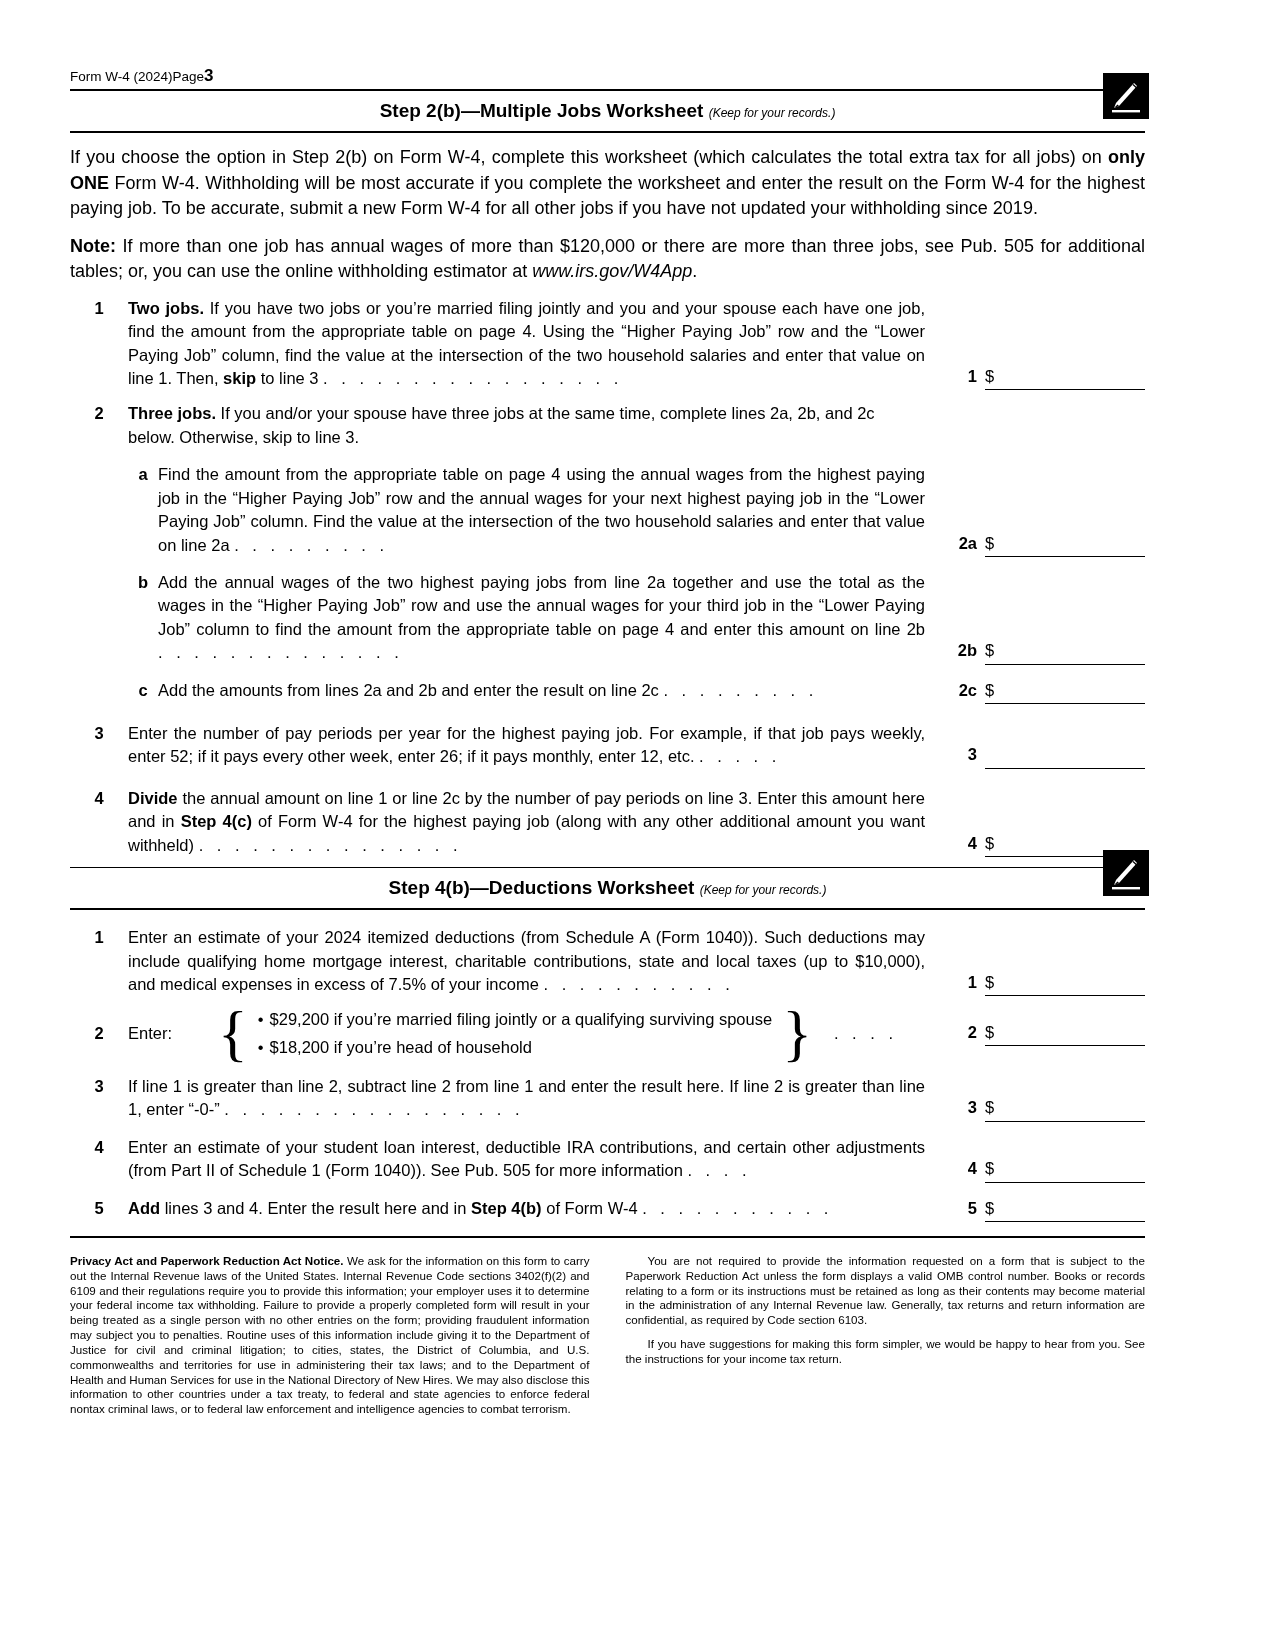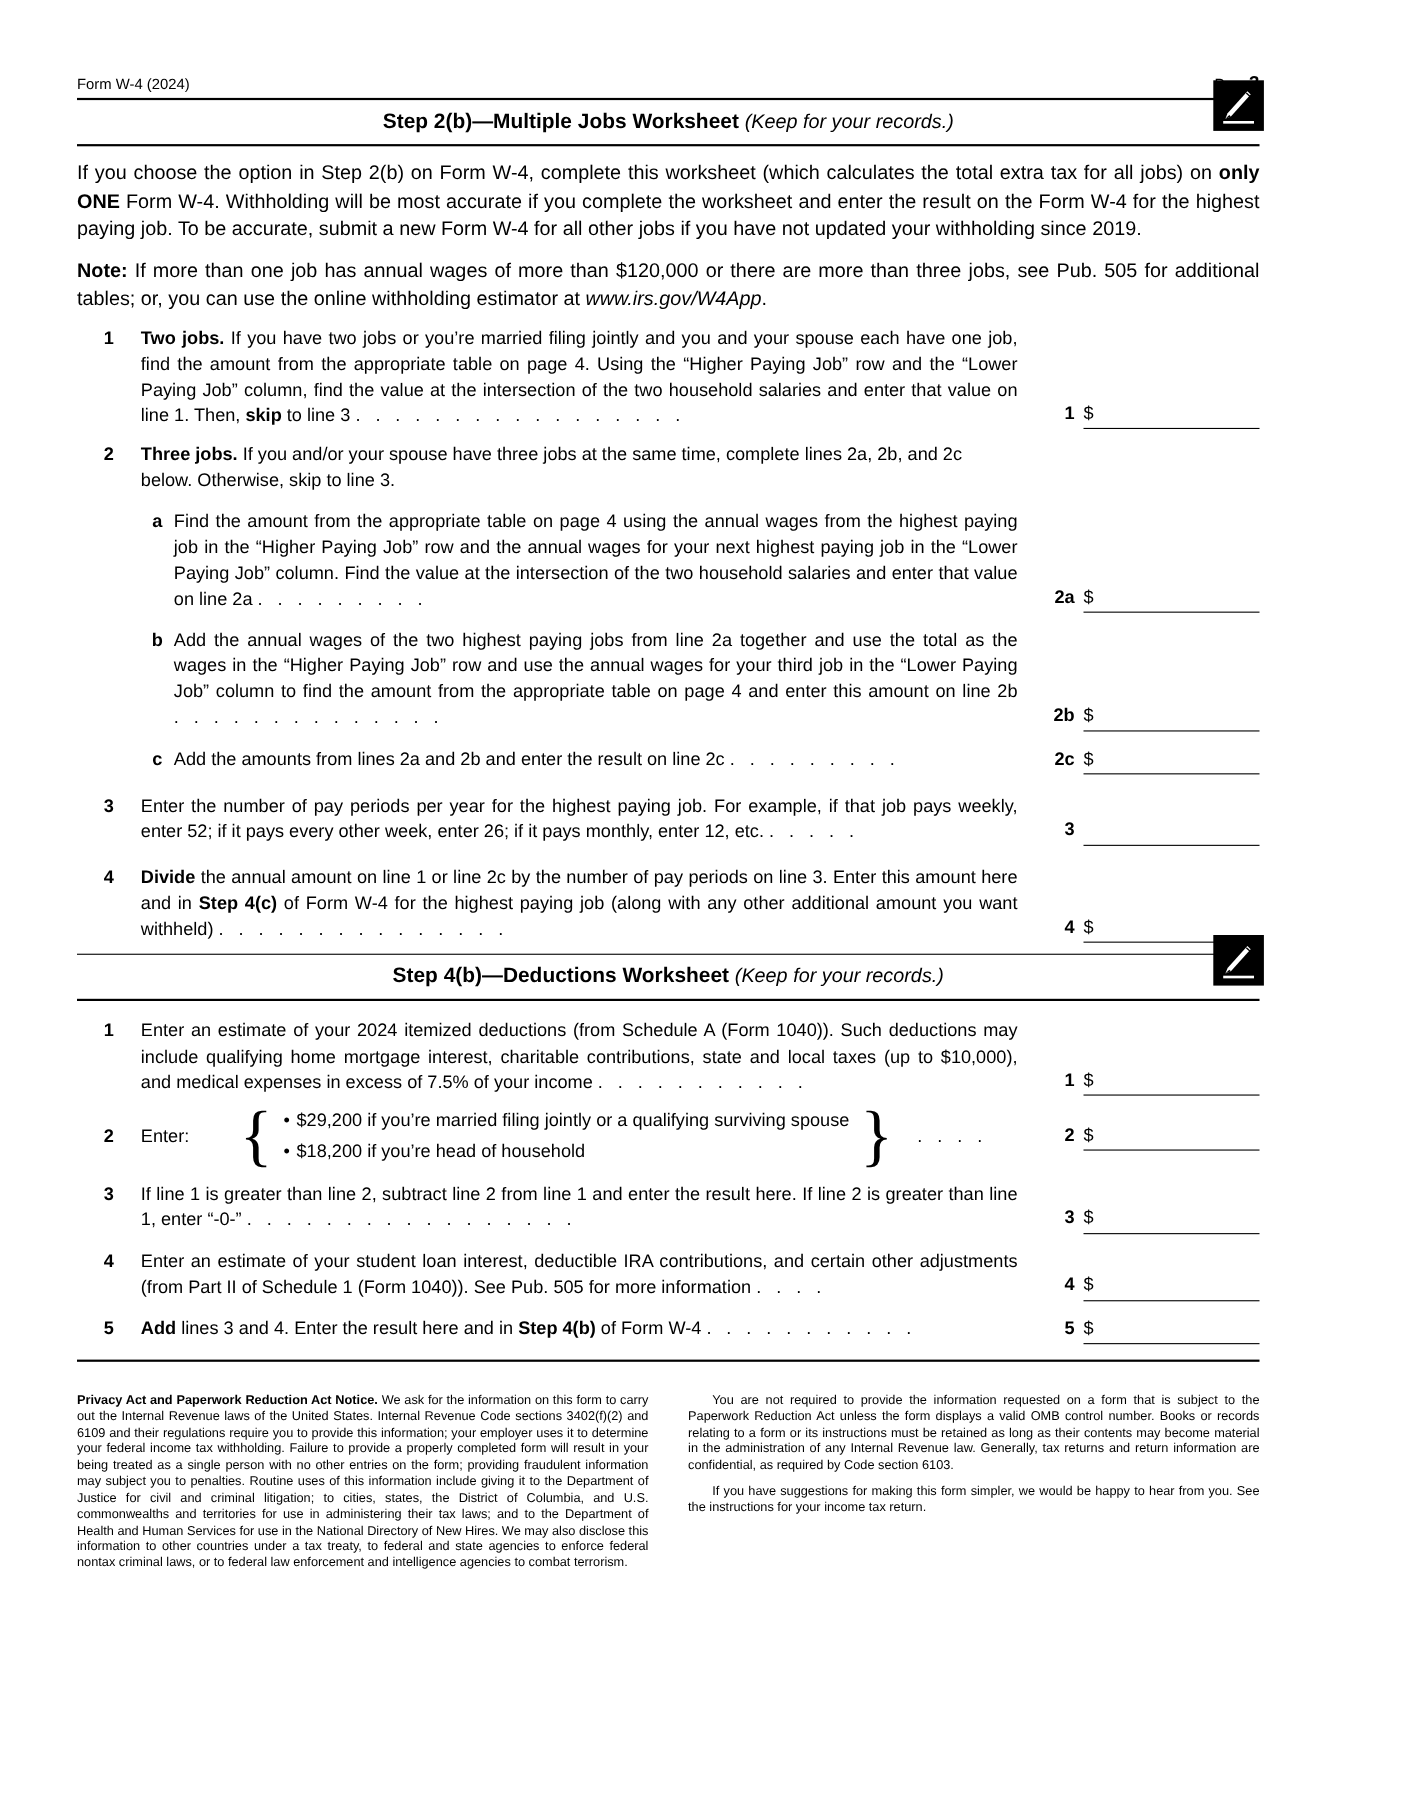--- a/index.html
+++ b/index.html
@@ -16,21 +16,21 @@
   }
   .page {
     position: absolute;
     left: 70px;
     top: 66px;
     width: 1075px;
   }
   
   .topbar {
     display: flex;
-    justify-content: space-between;
+    justify-content: flex-start;
     align-items: baseline;
     font-size: 13.5px;
     padding-bottom: 3px;
   }
   .topbar .page-no {
     font-size: 13.5px;
   }
   .topbar .page-no b {
     font-size: 17px;
   }
@@ -44,21 +44,21 @@
   .banner {
     position: relative;
     text-align: center;
     padding: 9px 0 9px 0;
     font-size: 19px;
     font-weight: bold;
   }
   .banner .ital {
     font-style: italic;
     font-weight: normal;
-    font-size: 18px;
+    font-size: 12px;
   }
   .pen-badge {
     position: absolute;
     right: -4px;
     top: -18px;
     width: 46px;
     height: 46px;
     background: #000;
     display: flex;
     align-items: center;
@@ -136,21 +136,21 @@
     line-height: 1.65;
   }
   .bullets div { white-space: nowrap; }
   .bul { margin-right: 6px; }
   
   .footer {
     display: flex;
     gap: 36px;
     font-size: 11.6px;
     line-height: 1.28;
-    margin-top: 28px;
+    margin-top: 16px;
   }
   .footer .col { flex: 1 1 50%; text-align: justify; }
   .footer p { margin: 0 0 9px 0; }
   .footer .ind { text-indent: 22px; }
   .tiny-gap { height: 10px; }
 </style>
 </head>
 <body>
 
 <div class="page">

